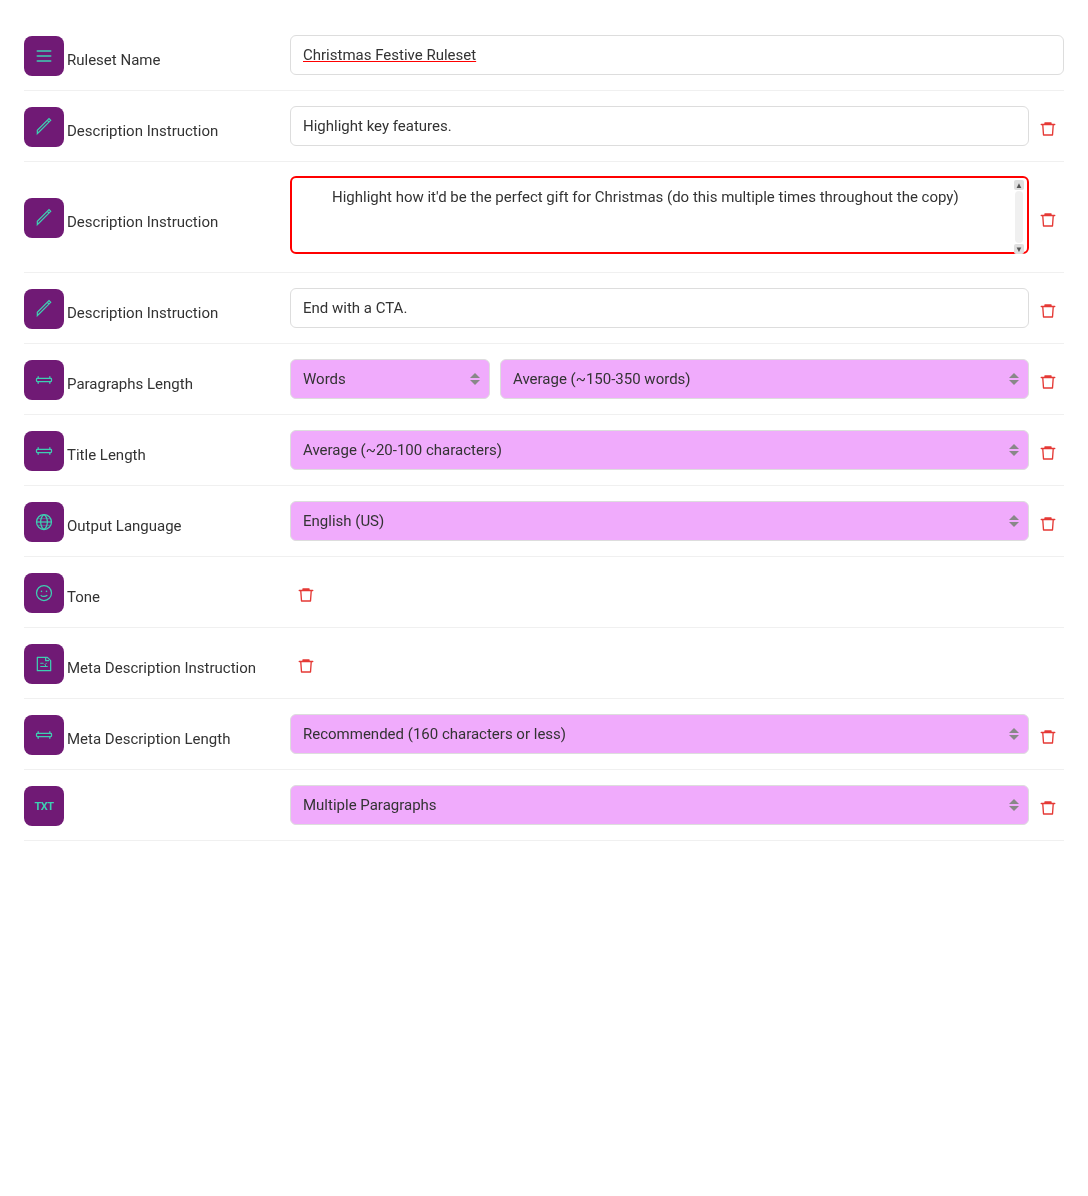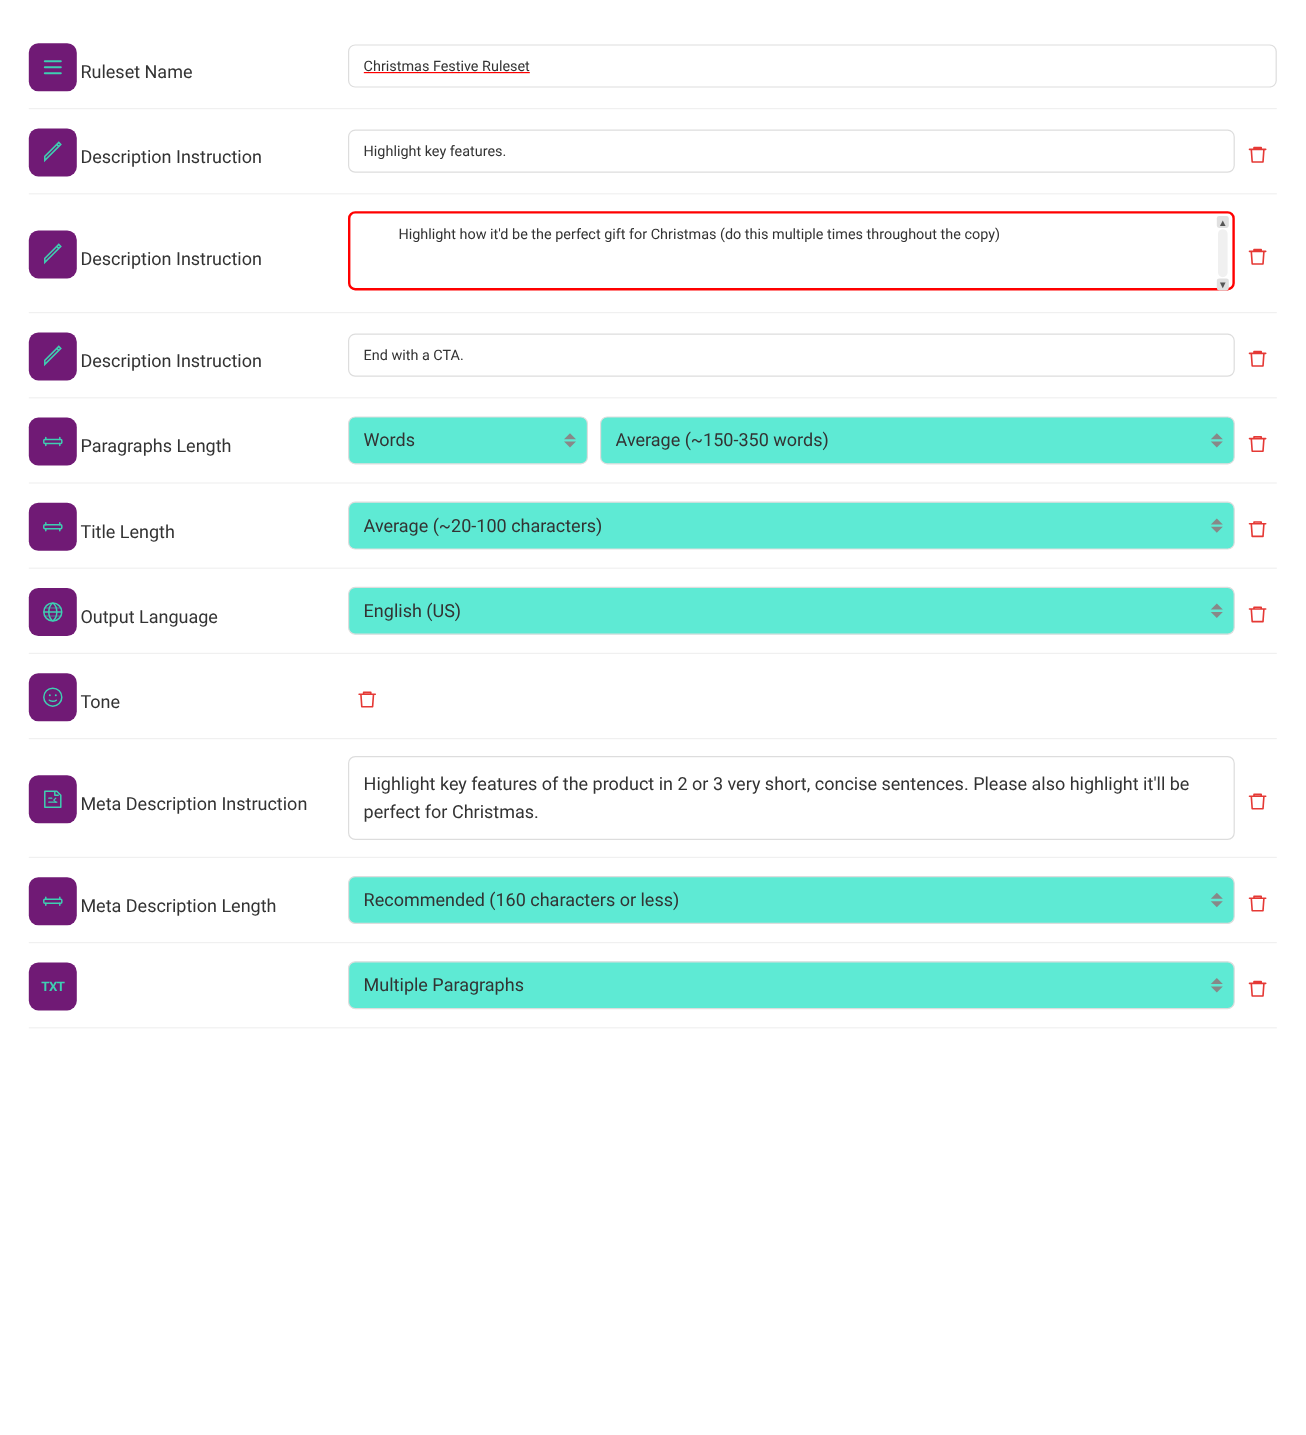--- a/index.html
+++ b/index.html
@@ -59,21 +59,21 @@
       flex-shrink: 0;
     }
     .delete-btn svg {
       width: 18px;
       height: 18px;
     }
     input[type="text"], textarea {
       border: 1px solid #ddd;
       border-radius: 6px;
       padding: 10px 12px;
-      font-size: 12px;
+      font-size: 15px;
       color: #333;
       outline: none;
       width: 100%;
       font-family: inherit;
       resize: none;
     }
     .textarea-red-border {
       border: 2px solid red !important;
       padding-left: 40px;
     }
@@ -86,21 +86,21 @@
       flex: 1;
     }
     .select-wrap select {
       width: 100%;
       appearance: none;
       border: 1px solid #ddd;
       border-radius: 6px;
       padding: 10px 36px 10px 12px;
       font-size: 15px;
       color: #333;
-      background: #5eead4;
+      background: #f0abfc;
       cursor: pointer;
       outline: none;
       font-family: inherit;
     }
     .select-chevron {
       position: absolute;
       right: 10px;
       top: 50%;
       transform: translateY(-50%);
       pointer-events: none;
@@ -365,25 +365,20 @@
 <div class="row">
   <div class="icon-wrap">
     <svg viewBox="0 0 24 24" fill="none">
       <path d="M4 4h12l4 4v12H4V4z" stroke="#3ecfb2" stroke-width="1.5" stroke-linejoin="round"></path>
       <path d="M14 4v4h4" stroke="#3ecfb2" stroke-width="1.5" stroke-linejoin="round"></path>
       <path d="M8 11h3M8 15h8" stroke="#3ecfb2" stroke-width="1.3" stroke-linecap="round"></path>
       <path d="M15 11l-2 2 2 2" stroke="#3ecfb2" stroke-width="1.2" stroke-linecap="round" stroke-linejoin="round"></path>
     </svg>
   </div>
   <div class="label">Meta Description Instruction</div>
-  <div class="controls">
-    <div style="flex: 1; border: 1px solid #ddd; border-radius: 6px; padding: 10px 12px;">
-      <span class="meta-desc-text">Highlight key features of the product in 2 or 3 very short, concise sentences. </span><span class="meta-desc-text underline-red">Please also highlight it'll be perfect for Christmas.</span>
-    </div>
-  </div>
   <button class="delete-btn">
     <svg viewBox="0 0 24 24" fill="none">
       <path d="M3 6h18M8 6V4h8v2M19 6l-1 14H6L5 6" stroke="#e53935" stroke-width="1.8" stroke-linecap="round" stroke-linejoin="round"></path>
     </svg>
   </button>
 </div>
 
 <div class="row">
   <div class="icon-wrap">
     <svg viewBox="0 0 24 24" fill="none">

